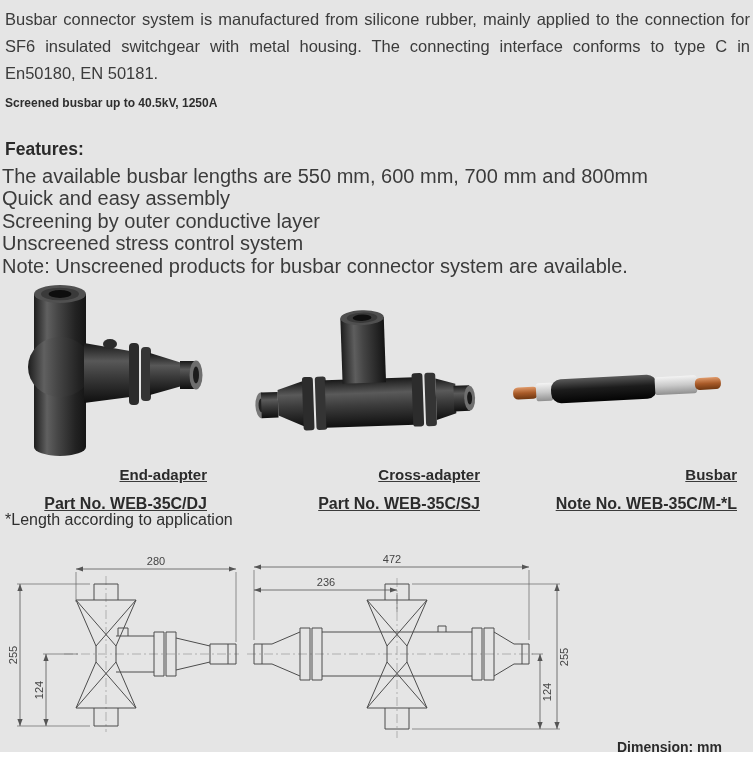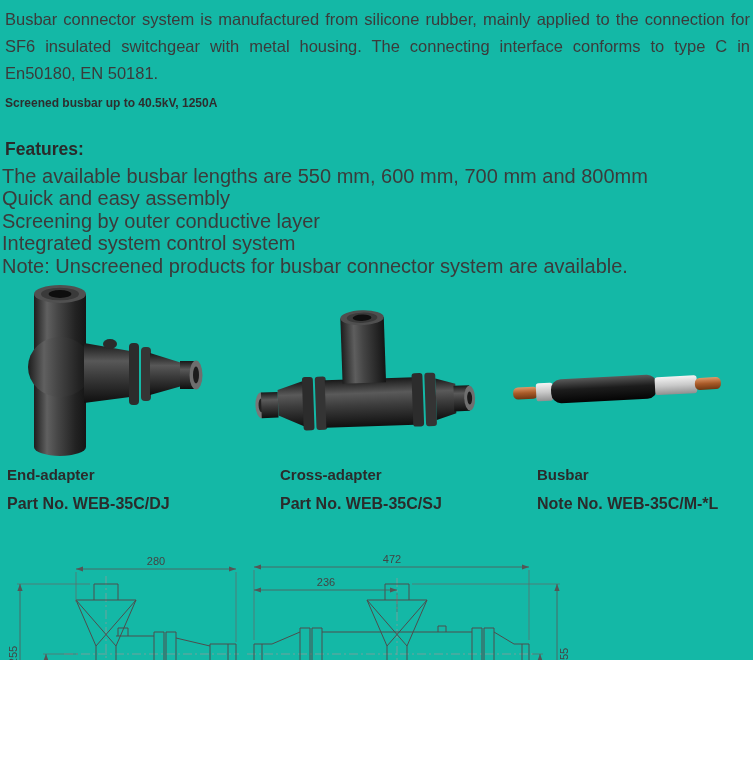--- a/index.html
+++ b/index.html
@@ -2,21 +2,21 @@
 <html><head>
 <meta charset="utf-8">
 <style>
   * { margin:0; padding:0; box-sizing:border-box; }
   html,body { background:#fff; }
   body {
     width:753px; height:762px;
     font-family:"Liberation Sans", sans-serif;
     color:#3a3a3a;
   }
-  .page { position:relative; width:753px; height:660px; background:#14b8a6; overflow:hidden; }
+  .page { position:relative; width:753px; height:752px; background:#e5e5e5; overflow:hidden; }
 
   .intro {
     position:absolute; left:5px; top:6px; width:745px;
     font-size:16.5px; line-height:27px; color:#3b3b3b; text-align:justify;
   }
   .subtitle {
     position:absolute; left:5px; top:96px;
     font-size:12px; font-weight:bold; color:#2e2e2e;
   }
   .features-heading {
@@ -24,21 +24,21 @@
     font-size:17.5px; font-weight:bold; color:#2a2a2a;
   }
   .features-list {
     position:absolute; left:2px; top:165px;
     font-size:20px; line-height:22.4px; color:#3b3b3b;
   }
   .feature-item { white-space:nowrap; }
 
   .figure { position:absolute; }
 
-  .product-label { position:absolute; width:200px; text-align:left; }
+  .product-label { position:absolute; width:200px; text-align:right;text-decoration:underline; }
   .product-name { font-size:15px; font-weight:bold; color:#2b2b2b; }
   .product-part { font-size:16px; font-weight:bold; color:#2b2b2b; margin-top:12px; }
 
   .length-note {
     position:absolute; left:5px; top:511px;
     font-size:16px; color:#2f2f2f;
   }
   .dimension-note {
     position:absolute; right:31px; top:739px;
     font-size:14px; font-weight:bold; color:#2b2b2b;padding-left:48px;
@@ -61,21 +61,21 @@
 <div class="page">
 
   <div class="intro">Busbar connector system is manufactured from silicone rubber, mainly applied to the connection for SF6 insulated switchgear with metal housing. The connecting interface conforms to type C in En50180, EN 50181.</div>
   <div class="subtitle">Screened busbar up to 40.5kV, 1250A</div>
 
   <div class="features-heading">Features:</div>
   <div class="features-list">
     <div class="feature-item">The available busbar lengths are 550 mm, 600 mm, 700 mm and 800mm</div>
     <div class="feature-item">Quick and easy assembly</div>
     <div class="feature-item">Screening by outer conductive layer</div>
-    <div class="feature-item">Integrated system control system</div>
+    <div class="feature-item">Unscreened stress control system</div>
     <div class="feature-item">Note: Unscreened products for busbar connector system are available.</div>
   </div>
 
   <svg class="figure" style="left:10px; top:281px;" width="196" height="178" viewBox="0 0 196 178">
     <defs>
       <linearGradient id="eaV" x1="0" y1="0" x2="1" y2="0">
         <stop offset="0" stop-color="#1d1d1d"></stop>
           <stop offset="0.25" stop-color="#606060"></stop>
         <stop offset="0.45" stop-color="#474747"></stop>
           <stop offset="0.8" stop-color="#222222"></stop>
@@ -174,20 +174,21 @@
   </div>
   <div class="product-label" style="left:280px; top:466px;">
     <div class="product-name">Cross-adapter</div>
     <div class="product-part">Part No. WEB-35C/SJ</div>
   </div>
   <div class="product-label" style="left:537px; top:466px;">
     <div class="product-name">Busbar</div>
     <div class="product-part">Note No. WEB-35C/M-*L</div>
   </div>
 
+  <div class="length-note">*Length according to application</div>
 
   <svg class="figure" style="left:6px; top:556px;" width="235" height="178" viewBox="0 0 235 178">
     <g>
       <path class="cline" d="M100,20 L100,176 M58,98 L233,98"></path>
     </g>
     <g>
       <path class="outline" d="M88,44 L88,28 L112,28 L112,44 M70,44 L130,44 M70,44 L90,90 M130,44 L110,90 M70,44 L110,90 M130,44 L90,90 M90,90 L90,106 M110,90 L110,106 M70,152 L130,152 M90,106 L70,152 M110,106 L130,152 M90,106 L130,152 M110,106 L70,152 M88,152 L88,170 L112,170 L112,152"></path>
       <path class="outline" d="M110,80 L148,80 M110,116 L148,116 M148,76 L158,76 L158,120 L148,120 Z M160,76 L170,76 L170,120 L160,120 Z M170,82 L204,90 M170,114 L204,106 M204,88 L230,88 M204,108 L230,108 M204,88 L204,108 M230,88 L230,108 M222,88 L222,108 M112,80 L112,72 L122,72 L122,80"></path>
     </g>
     <g>

